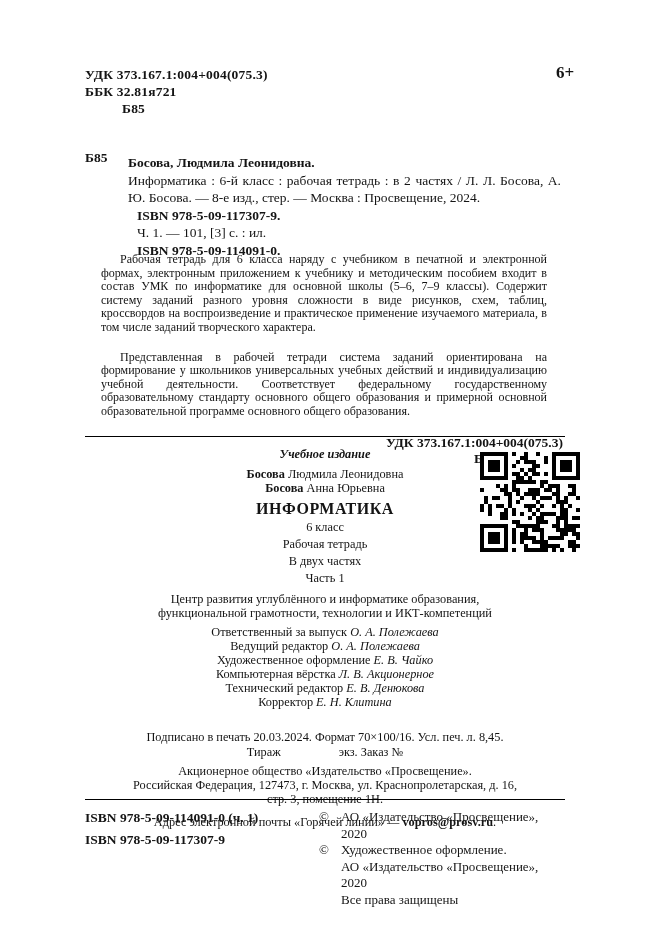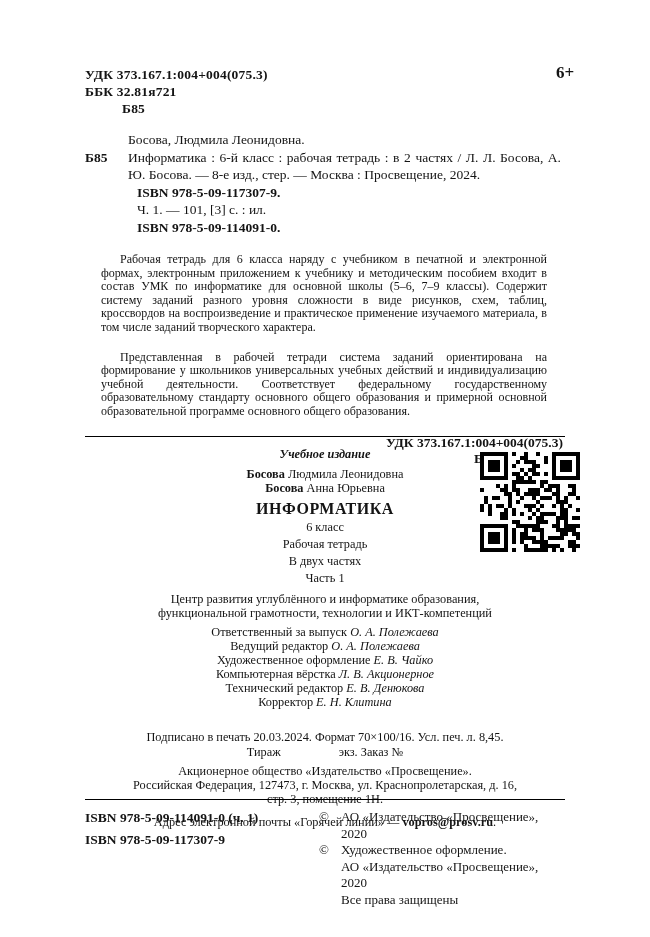--- a/index.html
+++ b/index.html
@@ -25,21 +25,21 @@
   .age-badge {
     position: absolute; left: 556px; top: 63px;
     font-weight: bold; font-size: 17px;
   }
 
   
   .catalog {
     position: absolute; left: 128px; top: 131px; width: 433px;
     line-height: 17.5px;
   }
-  .catalog-heading { font-weight: normal; }
+  .catalog-heading { font-weight: bold; margin-top: 23px; }
   .b85-margin { position: absolute; left: -43px; top: 17.5px; font-weight: bold; }
   .catalog-desc { text-align: justify; }
   .isbn-line { margin-left: 9px; font-weight: bold; }
   .part-line { margin-left: 9px; }
 
   
   .middle {
     position: absolute; left: 85px; top: 237px; width: 478px;
   }
   .annotation p {

